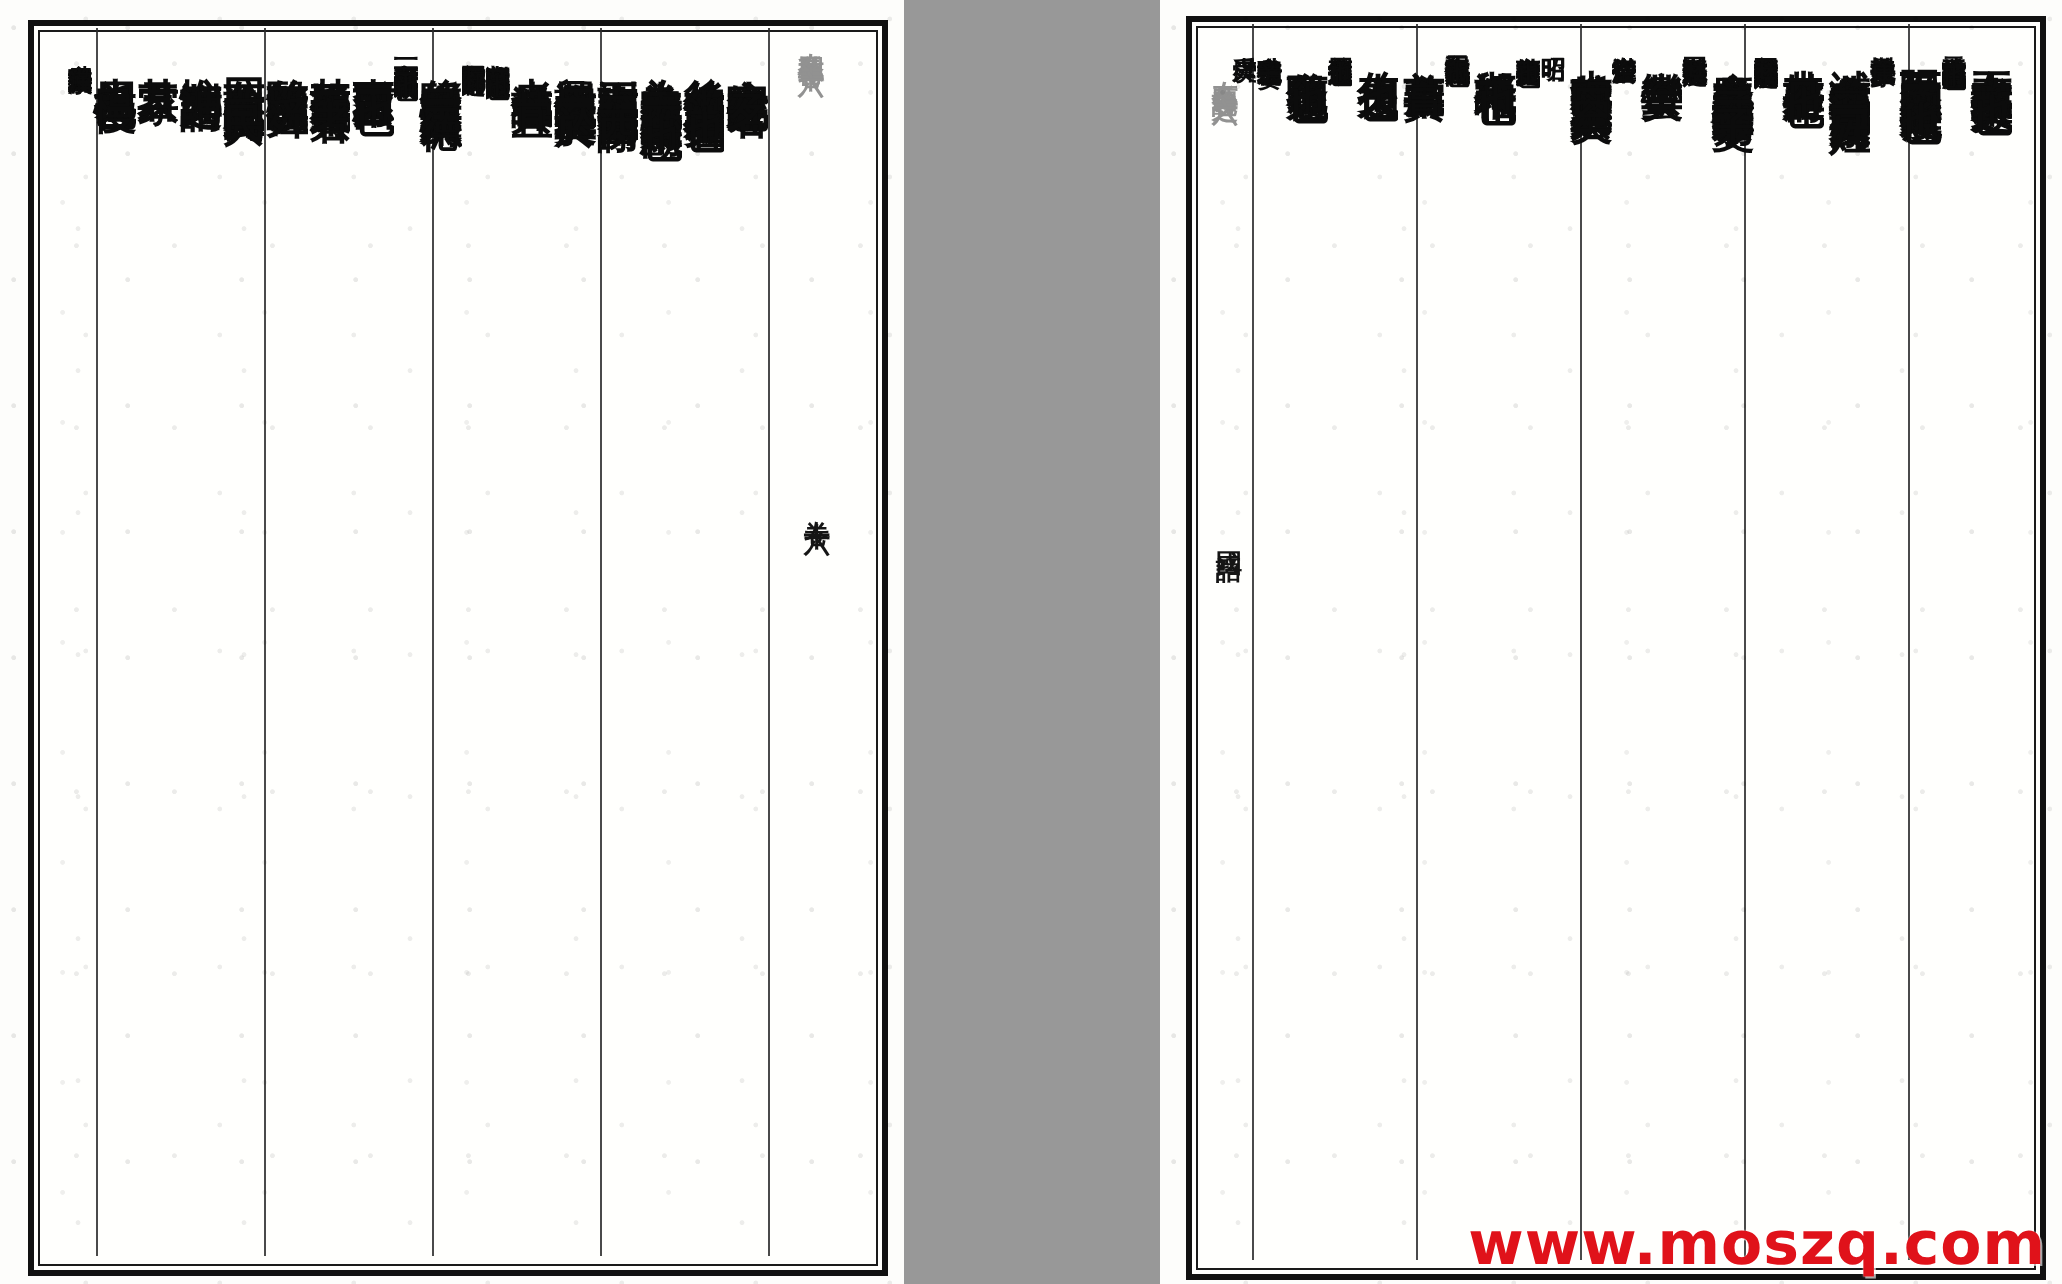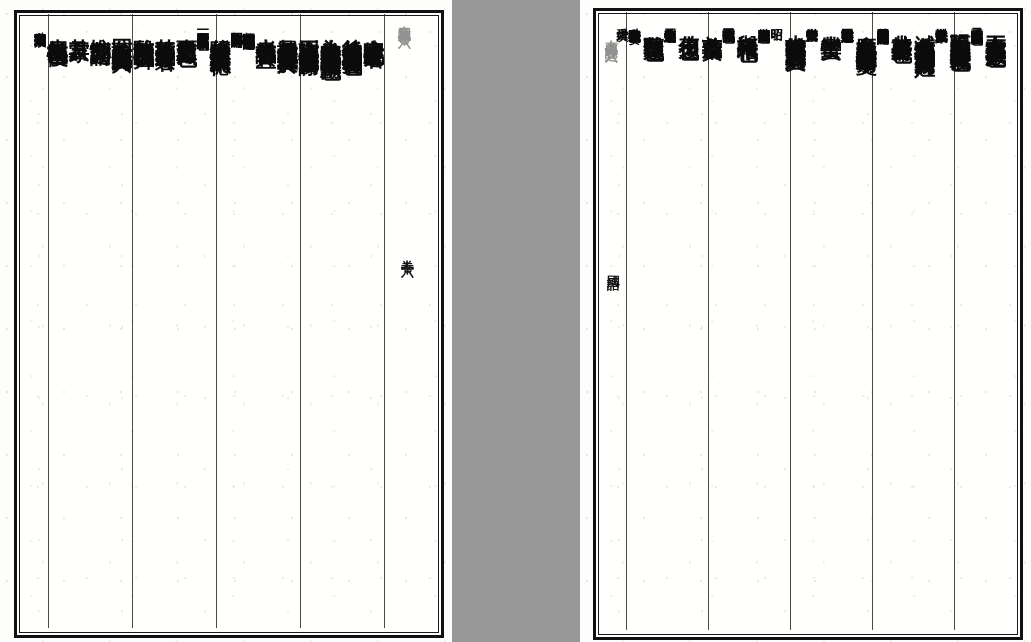--- a/index.html
+++ b/index.html
@@ -151,14 +151,15 @@
       <div class="col big" style="height:606px;width:26px;">伯夷之後也</div>
       <div class="col small" style="height:606px;width:14px;">伯夷之後四岳之族也</div>
       <div class="col big" style="height:606px;width:26px;">嬴伯翳之後也</div>
       <div class="col small" style="height:606px;width:14px;">秩秩宗炎帝之後伯翳姜</div>
       <div class="col small" style="height:606px;width:14px;">舜虞</div>
     </div>
 
     <div class="speckle"></div>
   </div>
 
+  <div id="watermark">www.moszq.com</div>
 
 </div>
 
 </body></html>

